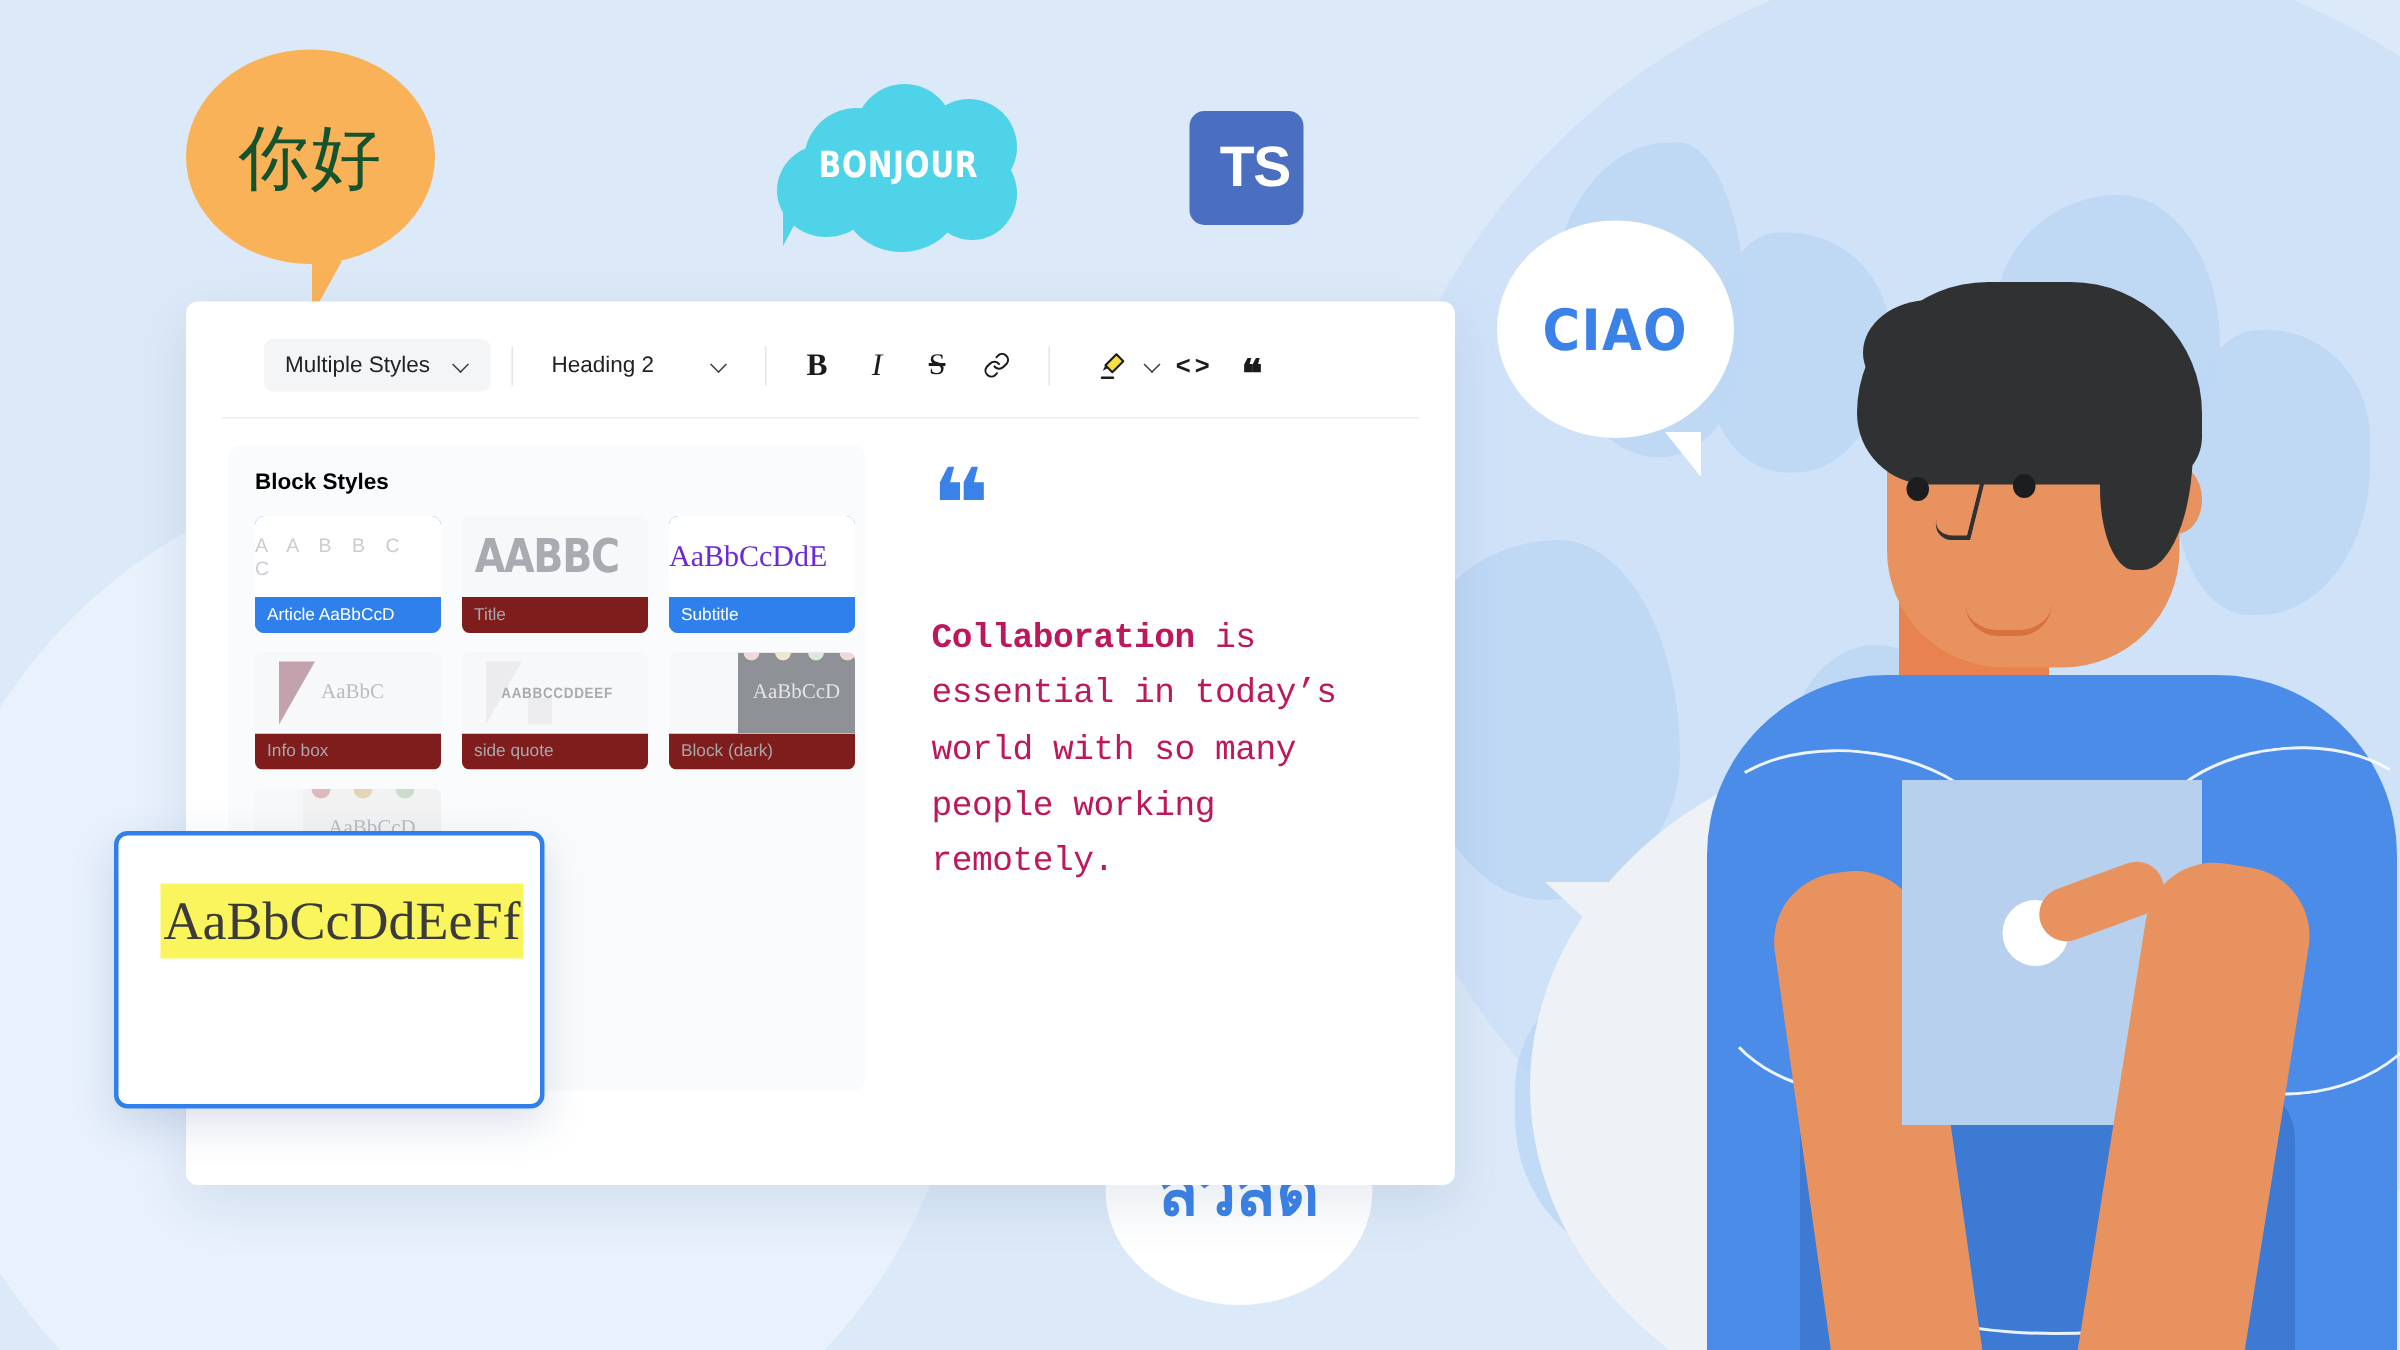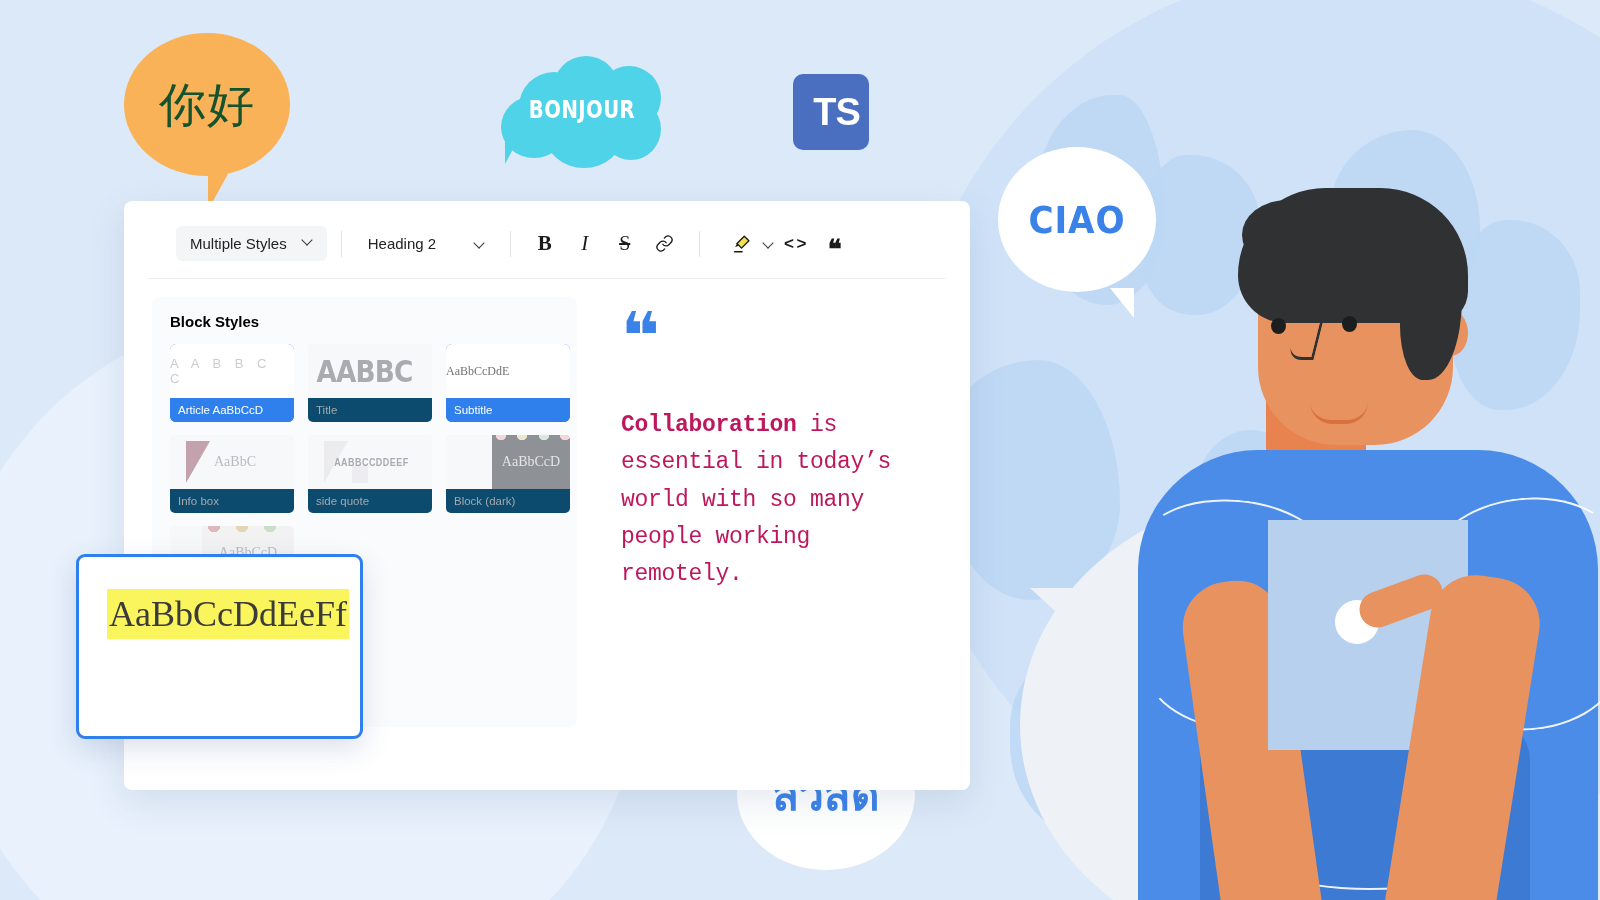--- a/index.html
+++ b/index.html
@@ -50,21 +50,21 @@
     border-left: 20px solid #f9b257;
     border-bottom: 36px solid transparent;
     border-right: 6px solid transparent;
   }
   .bubble-nihao .txt {
     color: #14532d; font-size: 47px; font-weight: 400;
     letter-spacing: 1px; line-height: 1;
   }
 
   .bubble-bonjour {
-    position: absolute; left: 501px; top: 56px;
+    position: absolute; left: 518px; top: 56px;
     width: 162px; height: 112px;
   }
   .bubble-bonjour .lobe { position: absolute; background: #4ed3e8; border-radius: 50%; }
   .bb-a { left: 18px;  top: 16px; width: 70px;  height: 70px; }
   .bb-b { left: 52px;  top: 0px;  width: 66px;  height: 66px; }
   .bb-c { left: 96px;  top: 10px; width: 64px;  height: 64px; }
   .bb-d { left: 0px;   top: 40px; width: 66px;  height: 62px; }
   .bb-e { left: 44px;  top: 44px; width: 78px;  height: 68px; }
   .bb-f { left: 100px; top: 42px; width: 60px;  height: 62px; }
   .bb-tail {
@@ -138,21 +138,21 @@
     box-shadow: 0 12px 36px rgba(60,90,140,.13);
   }
 
   .toolbar {
     display: flex; align-items: center;
     height: 70px; padding: 0 20px 0 28px;
     border-bottom: 1px solid #eceef1;
     margin: 8px 24px 0 24px;
   }
   .style-select {
-    display: flex; gap: 16px;
+    display: flex; align-items: center; gap: 16px;
     background: #f4f5f6; border-radius: 6px;
     padding: 9px 13px 9px 14px;
     font-size: 15px; color: #222;
   }
   .tb-divider { width: 1px; height: 26px; background: #e2e4e8; margin: 0 14px; }
   .heading-select {
     display: flex; align-items: center; justify-content: space-between;
     width: 140px; padding: 9px 10px 9px 12px;
     font-size: 15px; color: #222;
   }
@@ -191,28 +191,28 @@
   .style-card { border-radius: 5px; overflow: hidden; background: #f1f2f4; }
   .style-card.sel { outline: 2px solid #2f80ed; outline-offset: -2px; border-radius: 6px; }
   .sc-preview {
     height: 54px; background: #f7f8f9;
     display: flex; align-items: center; 
     overflow: hidden; position: relative;
   }
   .style-card.sel .sc-preview { background: #fff; }
   .sc-label {
     font-size: 11.5px; color: #a4a8ad;
-    padding: 6px 8px; background: #0c4a6e;
+    padding: 6px 8px; background: #7f1d1d;
     white-space: nowrap; overflow: hidden;
   }
   .style-card.sel .sc-label { background: #2f80ed; color: #fff; }
 
   .pv-cat { font-size: 13px; color: #c9ccd1; letter-spacing: 5px; font-family: "Liberation Sans", sans-serif; }
   .pv-title { font-size: 31px; font-weight: bold; color: #a8abb0; letter-spacing: -1px; transform: scaleX(.85); font-family: "DejaVu Sans", sans-serif; }
-  .pv-sub { font-size: 12px; color: #737373; font-family: "Liberation Serif", serif; white-space: nowrap; }
+  .pv-sub { font-size: 20px; color: #6d28d9; font-family: "Liberation Serif", serif; white-space: nowrap; }
   .pv-serif { font-size: 14px; color: #b9bcc1; font-family: "Liberation Serif", serif; white-space: nowrap; }
   .pv-info-tri {
     position: absolute; left: 16px; top: 6px;
     width: 0; height: 0;
     border-left: 24px solid #c4a2ad;
     border-bottom: 42px solid transparent;
   }
   .pv-sq-tri {
     position: absolute; left: 16px; top: 6px;
     width: 0; height: 0;

